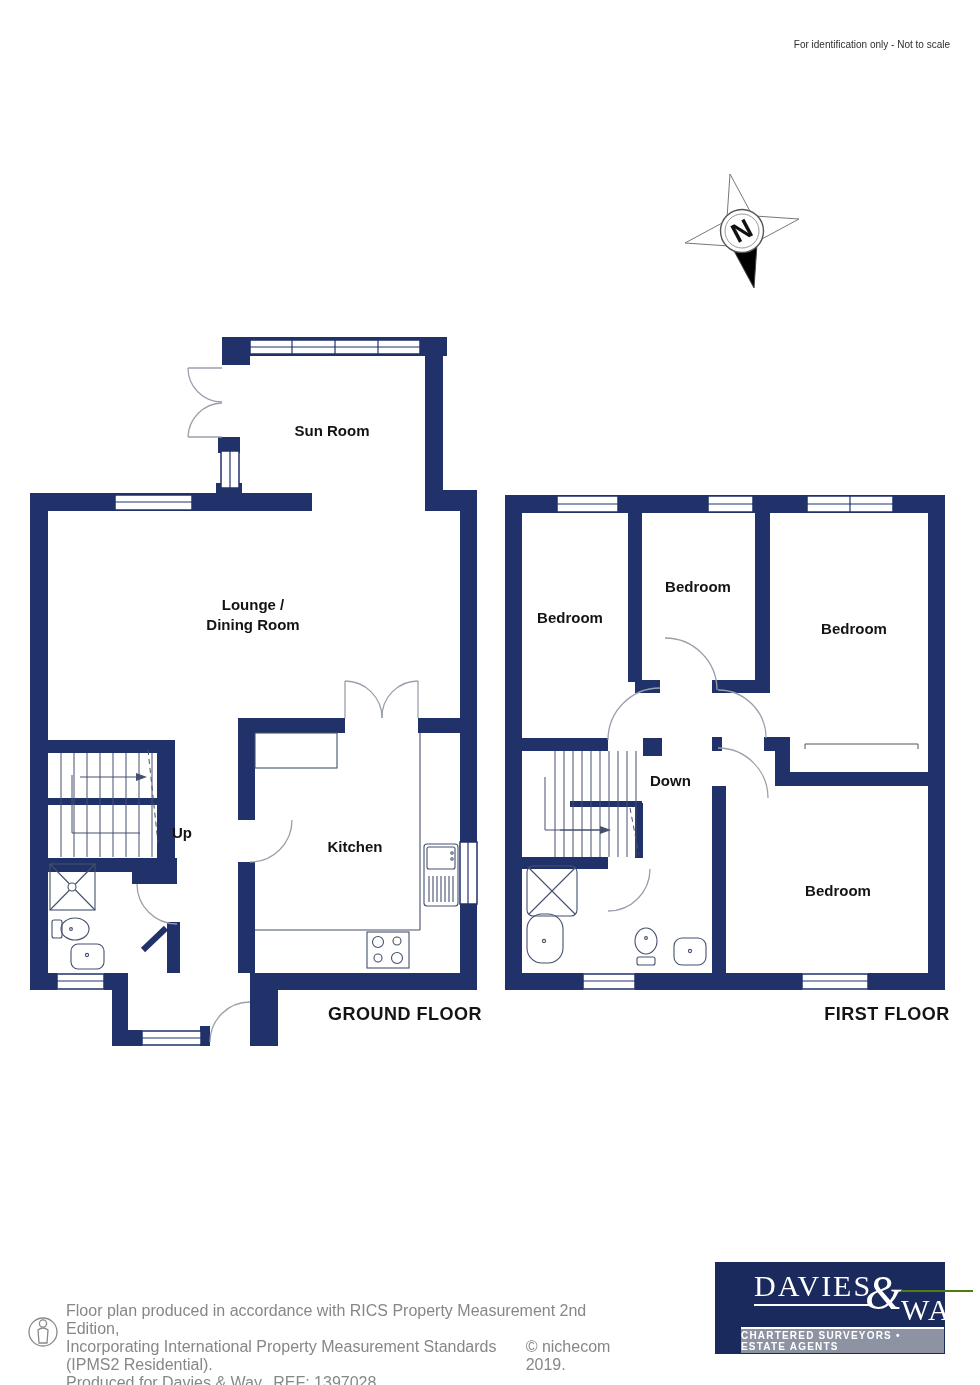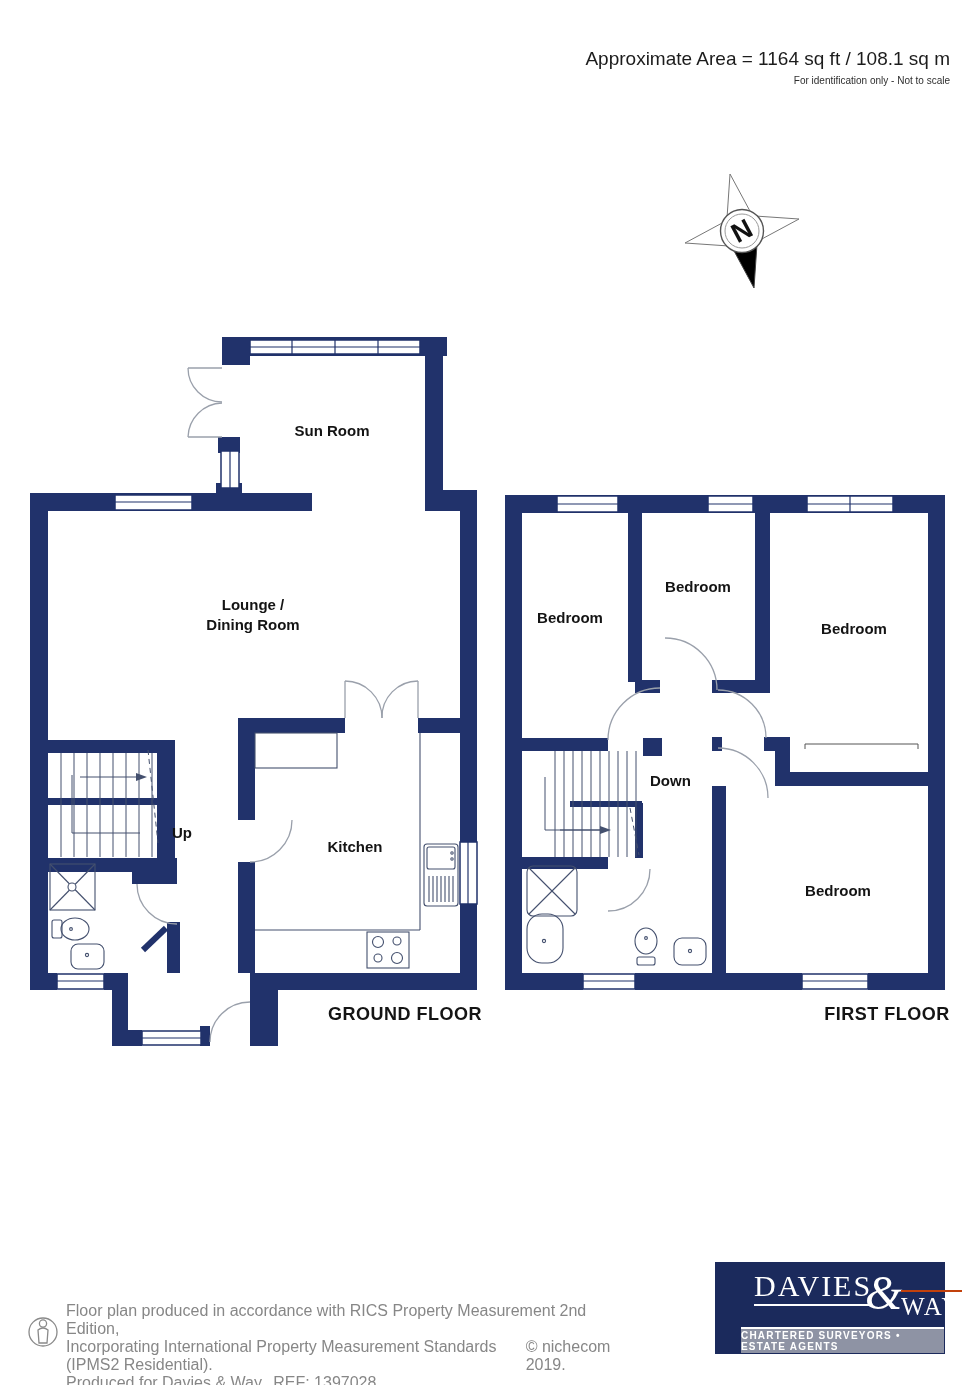--- a/index.html
+++ b/index.html
@@ -23,33 +23,32 @@
        font-size:16px;line-height:18px;}
   .ftr .row{display:flex;gap:8px;}
   .ftr-icon{position:absolute;left:26px;top:1312px;}
   .logo{position:absolute;left:715px;top:1262px;width:230px;height:92px;
         background:var(--logo-navy);border:1px solid var(--logo-navy);
         box-sizing:border-box;display:flex;flex-direction:column;padding-left:25px;}
   .logo-main{position:relative;flex:1;color:#fff;font-family:"Liberation Serif","DejaVu Serif",serif;}
   .logo-d{position:absolute;left:13px;top:6px;font-size:30px;letter-spacing:2px;
           border-bottom:2px solid #fff;padding-bottom:1px;}
   .logo-amp{position:absolute;left:124px;top:2px;font-size:48px;font-style:italic;}
-  .logo-w{position:absolute;left:160px;top:27px;font-size:25px;letter-spacing:2px;
-          border-top:2px solid #c2410c;padding-top:1px;}
+  .logo-w{position:absolute;left:160px;top:27px;font-size:30px;letter-spacing:2px;
+          border-top:2px solid #4d7c0f;padding-top:1px;}
   .logo-strip{height:24px;background:var(--logo-gray);border-top:2px solid #fff;
         color:#fff;font-size:10px;letter-spacing:1.2px;display:flex;
         align-items:center;justify-content:center;font-weight:bold;}
 </style>
 </head>
 <body>
 
 <div class="page">
 
   <div class="hdr">
-    <div class="area">Approximate Area = 1164 sq ft / 108.1 sq m</div>
     <div class="disc">For identification only - Not to scale</div>
   </div>
 
   <svg width="980" height="1385" viewBox="0 0 980 1385" style="position:absolute;left:0;top:0">
 
     <g>
       <polygon points="730,174 751,213 742,231 727,218" fill="#fff" stroke="#777" stroke-width="1"></polygon>
       <polygon points="799,219 755,216 742,231 760,240" fill="#fff" stroke="#777" stroke-width="1"></polygon>
       <polygon points="685,243 729,246 742,231 724,222" fill="#fff" stroke="#777" stroke-width="1"></polygon>
       <polygon points="754,288 757,244 742,231 733,249" fill="#000" stroke="#444" stroke-width="1"></polygon>

